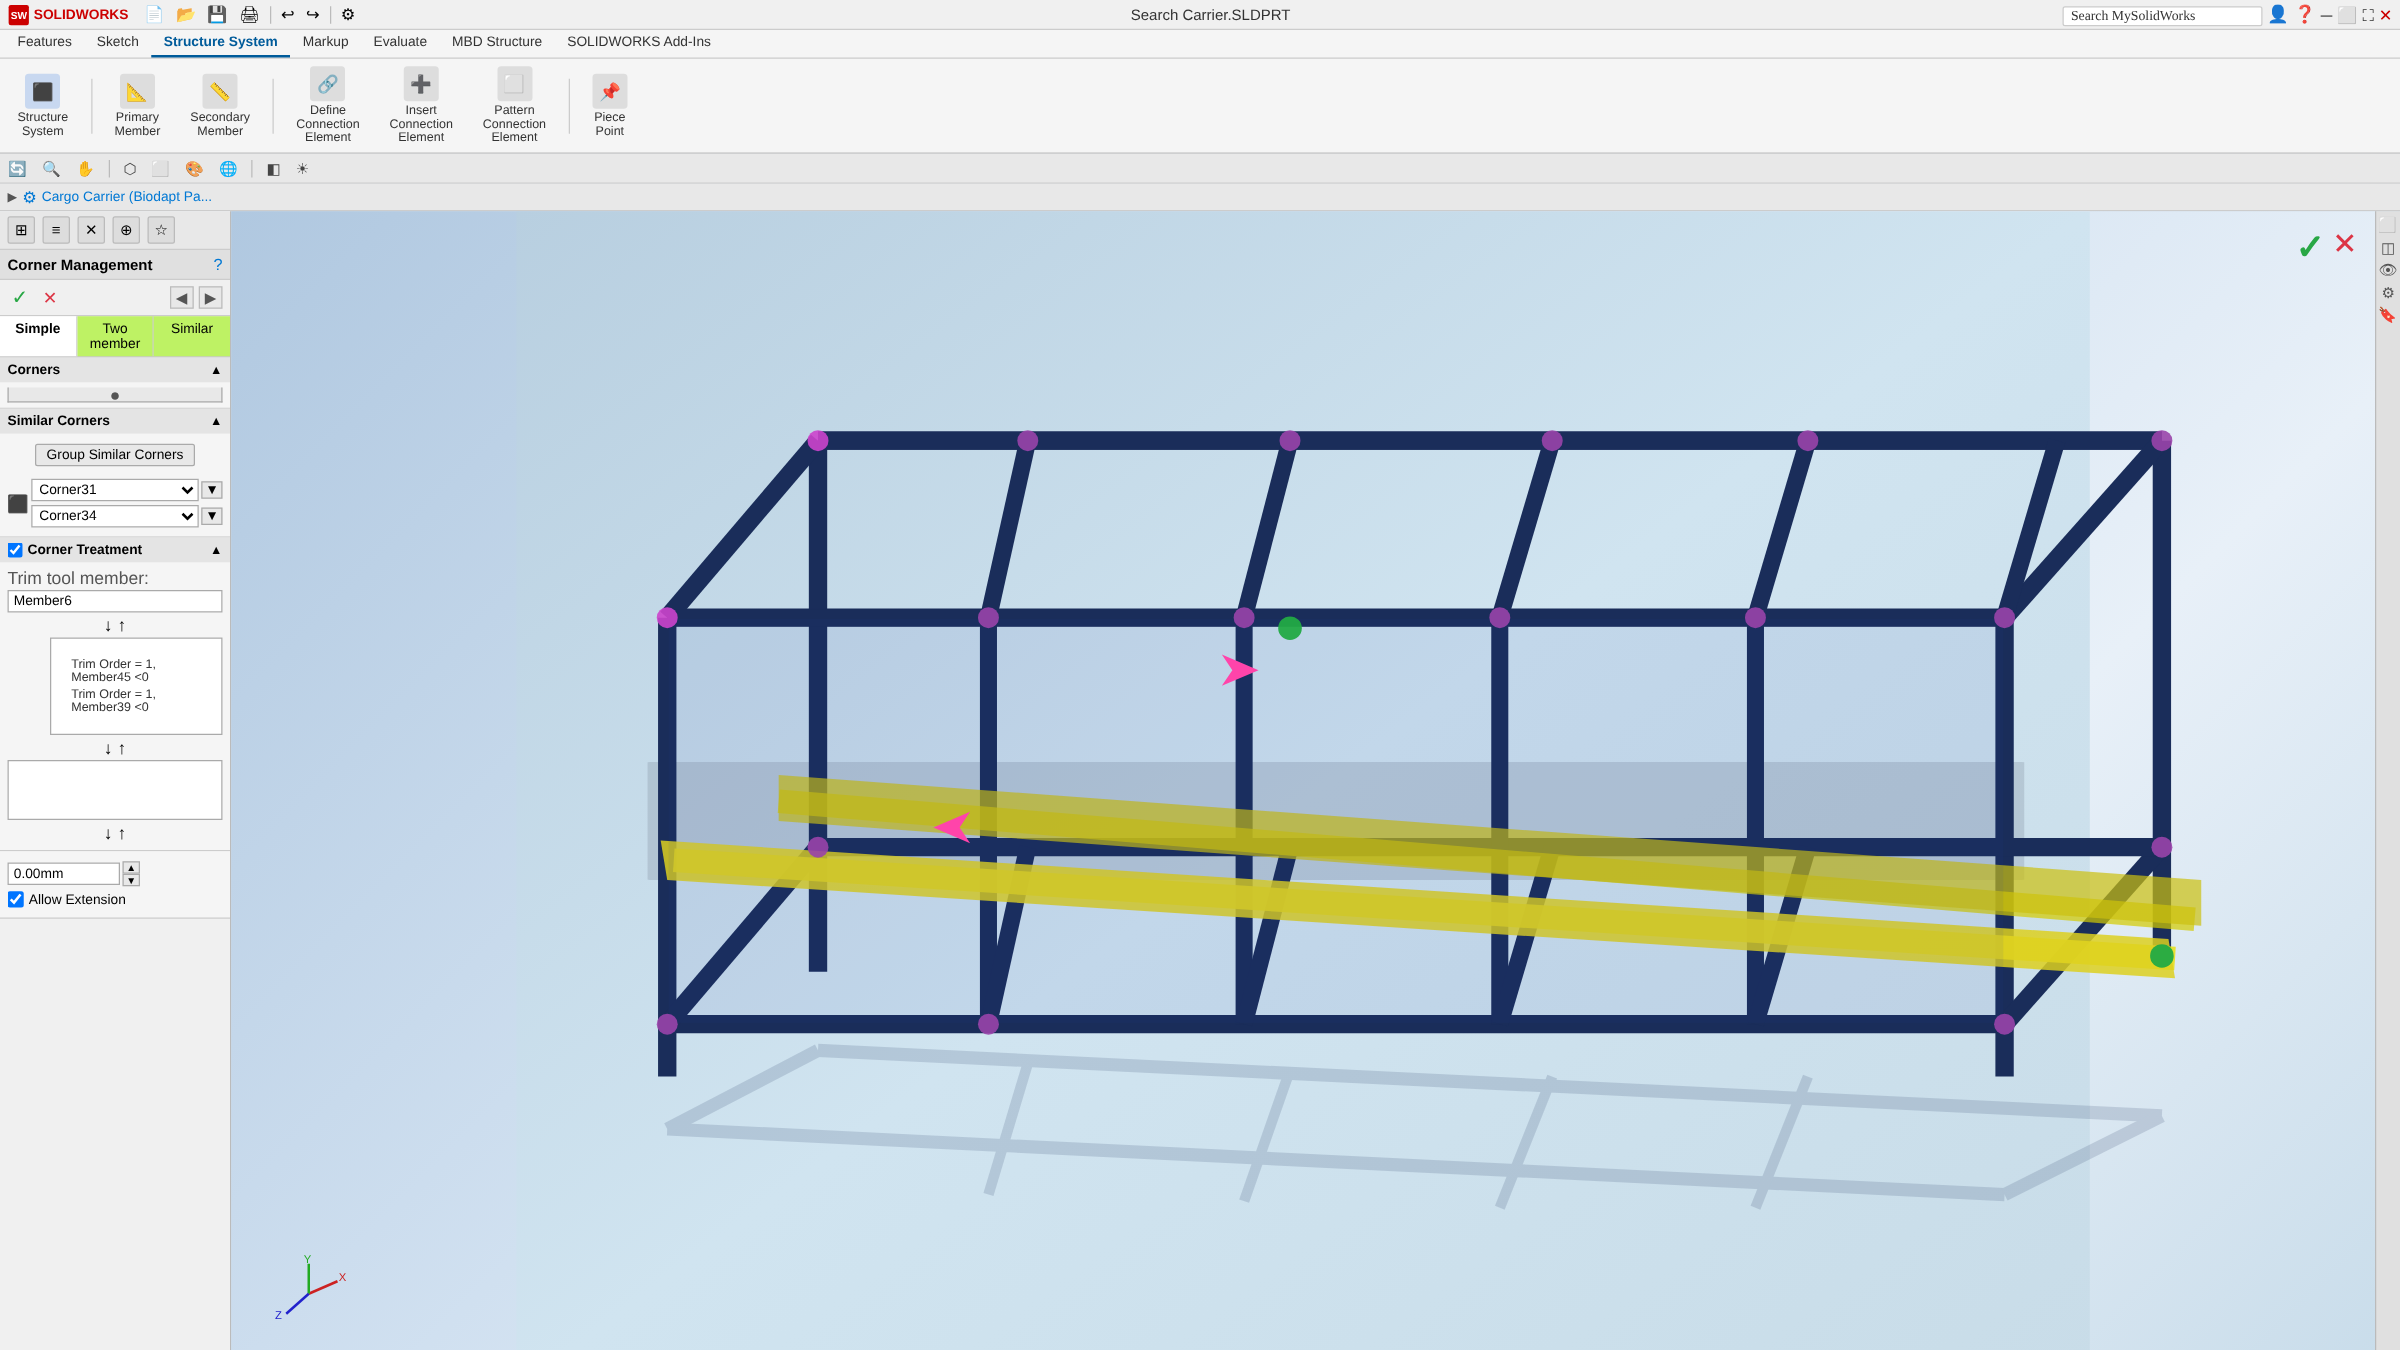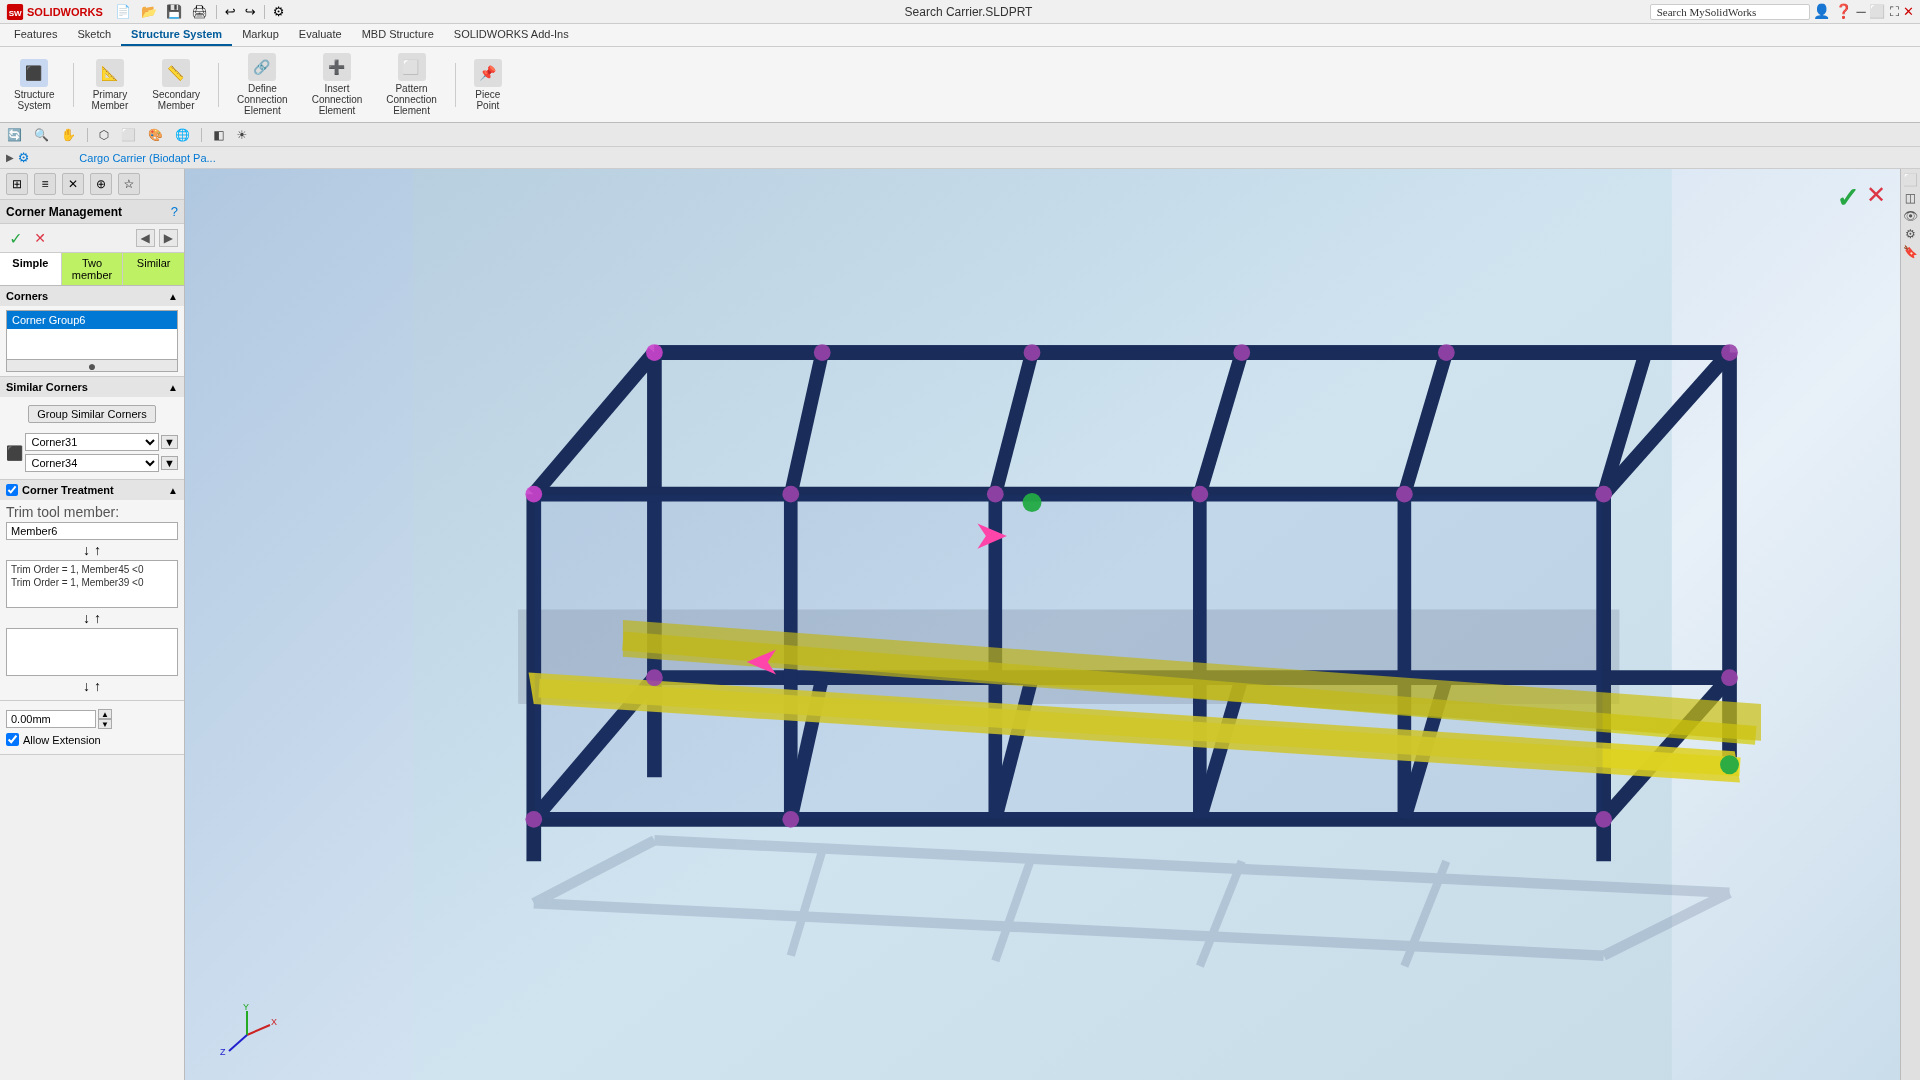--- a/index.html
+++ b/index.html
@@ -66,21 +66,21 @@
     
     .dropdown-row { display: flex; align-items: center; gap: 2px; margin: 3px 0; }
     .dropdown-row select { font-size: 11px; flex: 1; border: 1px solid #aaa; background: #fff; padding: 1px; }
 
     
     .trim-input { width: 100%; border: 1px solid #aaa; background: #fff; padding: 2px 4px; font-size: 11px; }
     .arrows-row { display: flex; gap: 4px; margin: 2px 0; justify-content: center; }
     .arrow-btn { font-size: 14px; cursor: pointer; }
 
     
-    .trim-list { background: #fff; border: 1px solid #aaa; min-height: 48px; padding: 2px; font-size: 10px; }
+    .trim-list { background: #fff; border: 1px solid #aaa; min-height: 48px; padding: 14px; font-size: 10px; margin-left: 34px; }
     .trim-list-item { padding: 1px 2px; color: #333; }
 
     
     .empty-list { background: #fff; border: 1px solid #aaa; min-height: 48px; }
 
     
     .num-input-row { display: flex; align-items: center; gap: 2px; margin: 4px 0; }
     .num-input { width: 90px; border: 1px solid #aaa; padding: 2px 4px; font-size: 11px; background: #fff; }
     .num-spinner { display: flex; flex-direction: column; }
     .spin-btn { font-size: 8px; cursor: pointer; border: 1px solid #aaa; background: #e8e8e8; width: 14px; height: 10px; display: flex; align-items: center; justify-content: center; }
@@ -199,21 +199,21 @@
   <span class="vt-icon">🎨</span>
   <span class="vt-icon">🌐</span>
   <span style="width:1px;height:14px;background:#bbb;display:inline-block;margin:0 2px;"></span>
   <span class="vt-icon">◧</span>
   <span class="vt-icon">☀</span>
 </div>
 
 <div id="breadcrumb">
   <span style="font-size:10px;">▶</span>
   <span style="color:#0078d4;font-size:13px;">⚙</span>
-  <span style="color:#0078d4;cursor:pointer;margin-left:46px;">Cargo Carrier (Biodapt Pa...</span>
+  <span style="color:#0078d4;cursor:pointer;">Cargo Carrier (Biodapt Pa...</span>
 </div>
 
 <div id="main">
 
   <div id="left-panel">
 
     <div id="panel-icons">
       <div class="panel-icon">⊞</div>
       <div class="panel-icon">≡</div>
       <div class="panel-icon">✕</div>
@@ -239,23 +239,20 @@
         <div class="cm-tab">Two member</div>
         <div class="cm-tab">Similar</div>
       </div>
 
       <div class="section">
         <div class="section-header">
           <span>Corners</span>
           <span class="chevron">▲</span>
         </div>
         <div class="section-body">
-          <div class="list-box">
-            <div class="list-item selected">Corner Group6</div>
-          </div>
           <div class="list-box-footer">
             <span style="font-size:14px;color:#555;">●</span>
           </div>
         </div>
       </div>
 
       <div class="section">
         <div class="section-header">
           <span>Similar Corners</span>
           <span class="chevron">▲</span>

